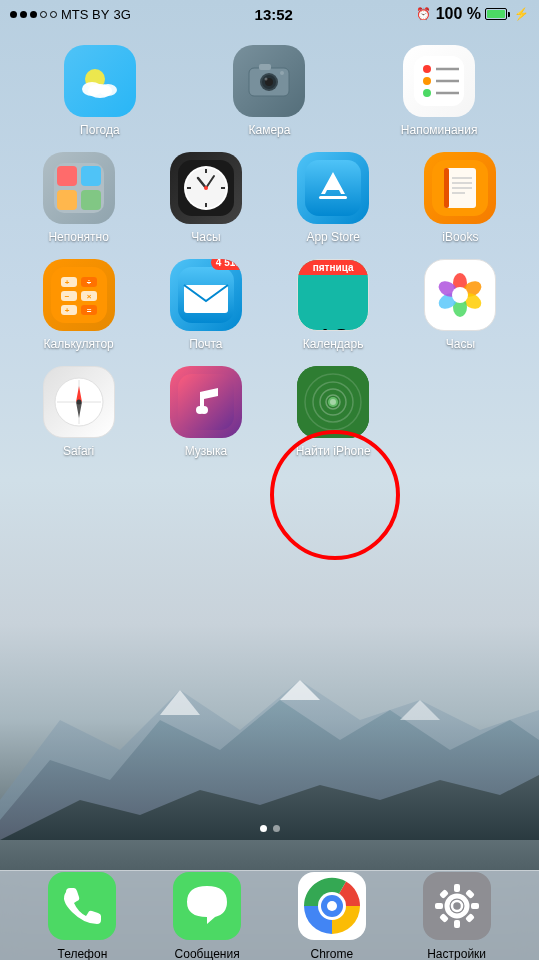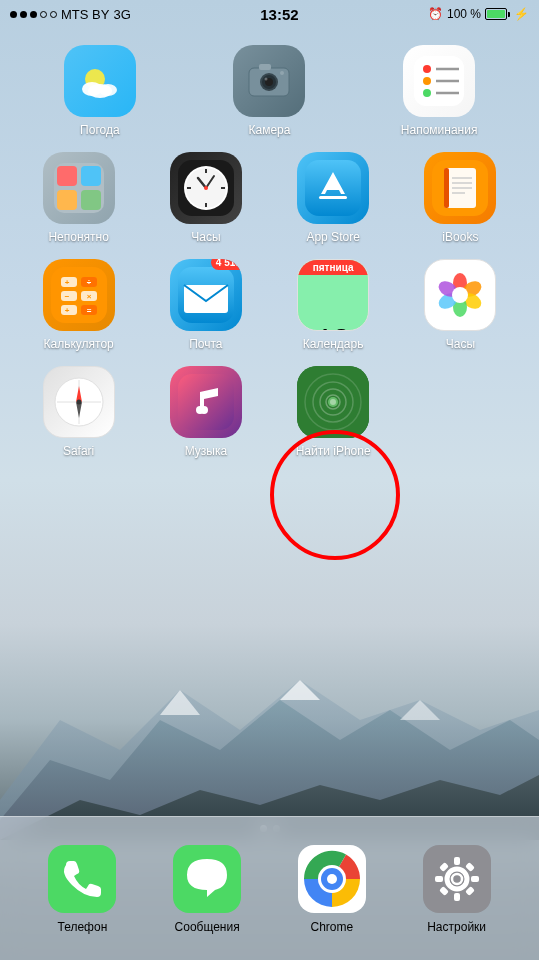--- a/index.html
+++ b/index.html
@@ -230,21 +230,21 @@
     .icon-findphone {
       background: linear-gradient(135deg, #2e7d32, #1b5e20);
     }
 
     
     .dock {
       position: absolute;
       bottom: 0;
       left: 0;
       right: 0;
-      height: 144px;
+      height: 90px;
       background: rgba(200, 210, 220, 0.7);
       backdrop-filter: blur(10px);
       z-index: 10;
       display: flex;
       align-items: center;
       justify-content: space-around;
       padding: 0 20px;
       border-top: 1px solid rgba(255,255,255,0.4);
     }
 
@@ -395,21 +395,21 @@
       <div class="dot"></div>
       <div class="dot empty"></div>
       <div class="dot empty"></div>
     </div>
     <span style="font-size:13px;font-weight:500;color:#000">MTS BY</span>
     <span style="font-size:13px;font-weight:500;color:#000">3G</span>
   </div>
   <div class="status-center">13:52</div>
   <div class="status-right">
     <span style="font-size:12px">⏰</span>
-    <span style="font-size:12px;font-weight:400">100 %</span>
+    <span style="font-size:16px;font-weight:700">100 %</span>
     <div class="battery-icon">
       <div class="battery-body">
         <div class="battery-fill"></div>
       </div>
       <div class="battery-tip"></div>
     </div>
     <span style="font-size:12px">⚡</span>
   </div>
 </div>
 
@@ -570,21 +570,21 @@
           <rect x="2" y="2" width="56" height="56" rx="14" fill="url(#mailGrad)"></rect>
           <rect x="8" y="20" width="44" height="28" rx="3" fill="white"></rect>
           <polyline points="8,20 30,36 52,20" fill="none" stroke="#0288d1" stroke-width="2"></polyline>
         </svg>
         <div class="badge">4 515</div>
       </div>
       <span class="app-label">Почта</span>
     </div>
 
     <div class="app-item">
-      <div class="app-icon" style="background:#86efac; border: 1px solid #e0e0e0;">
+      <div class="app-icon" style="background:#14b8a6; border: 1px solid #e0e0e0;">
         <div class="calendar-icon-inner">
           <div class="calendar-header">пятница</div>
           <div class="calendar-day">13</div>
         </div>
       </div>
       <span class="app-label">Календарь</span>
     </div>
 
     <div class="app-item">
       <div class="app-icon" style="background:white; border:1px solid #e0e0e0;">

